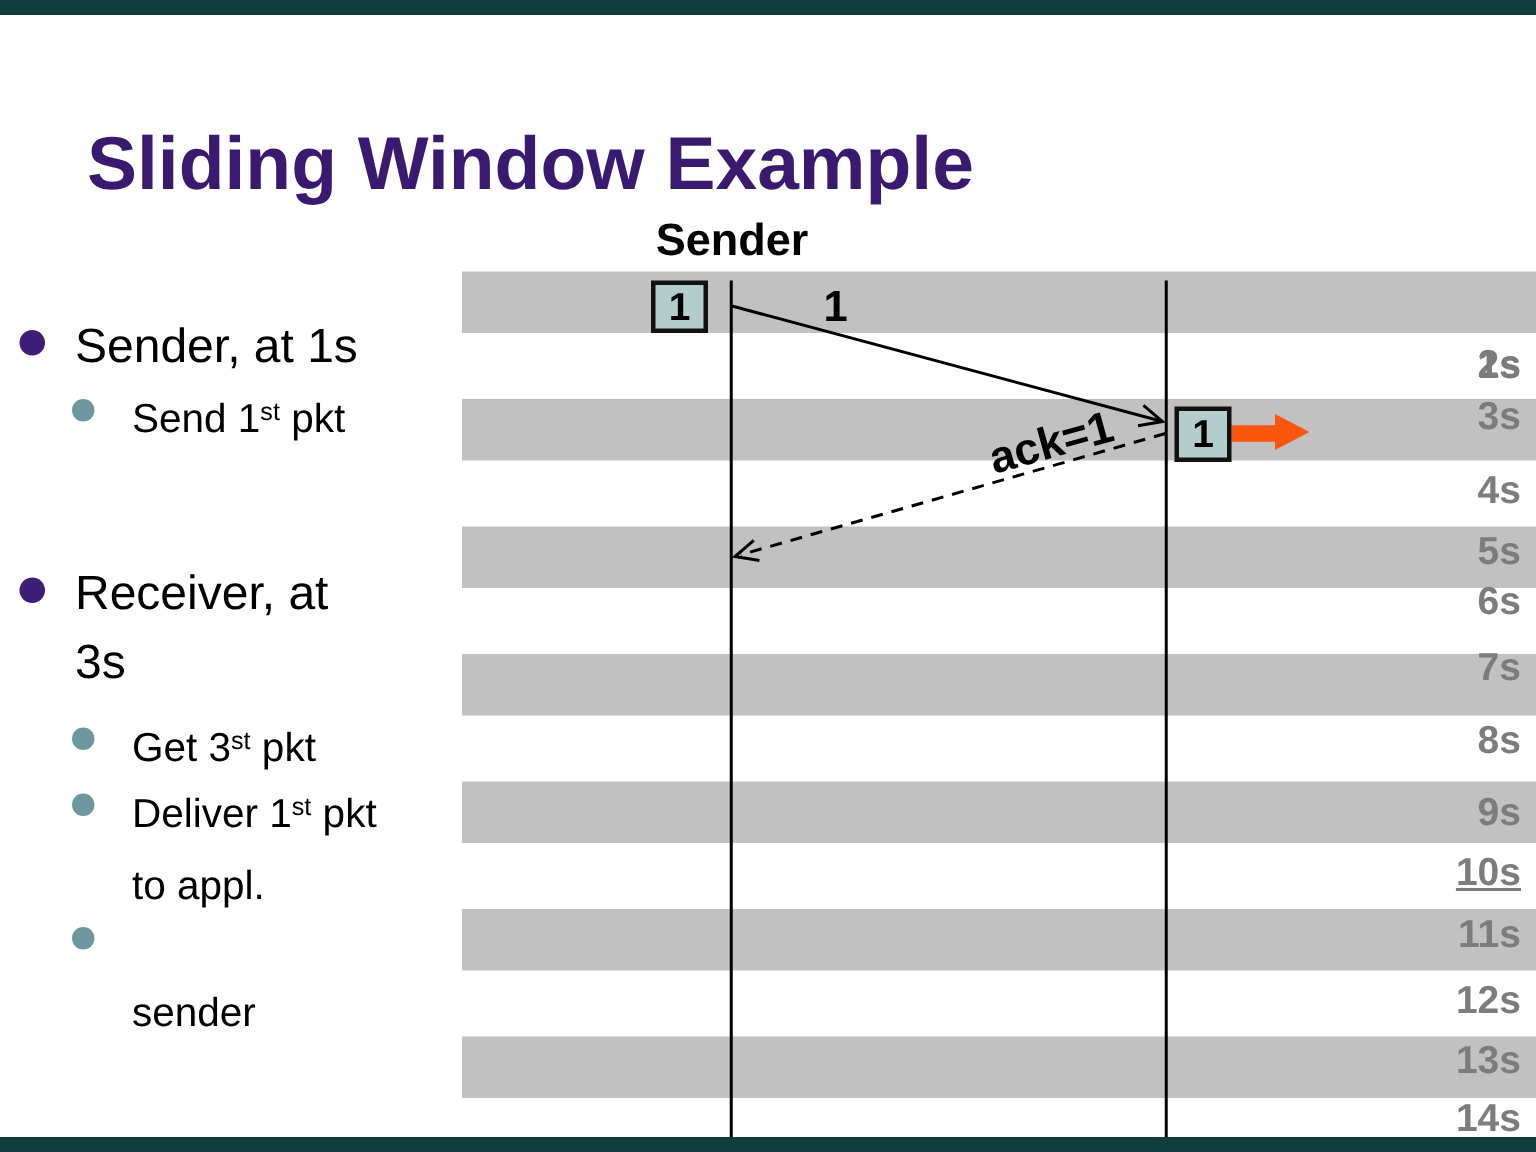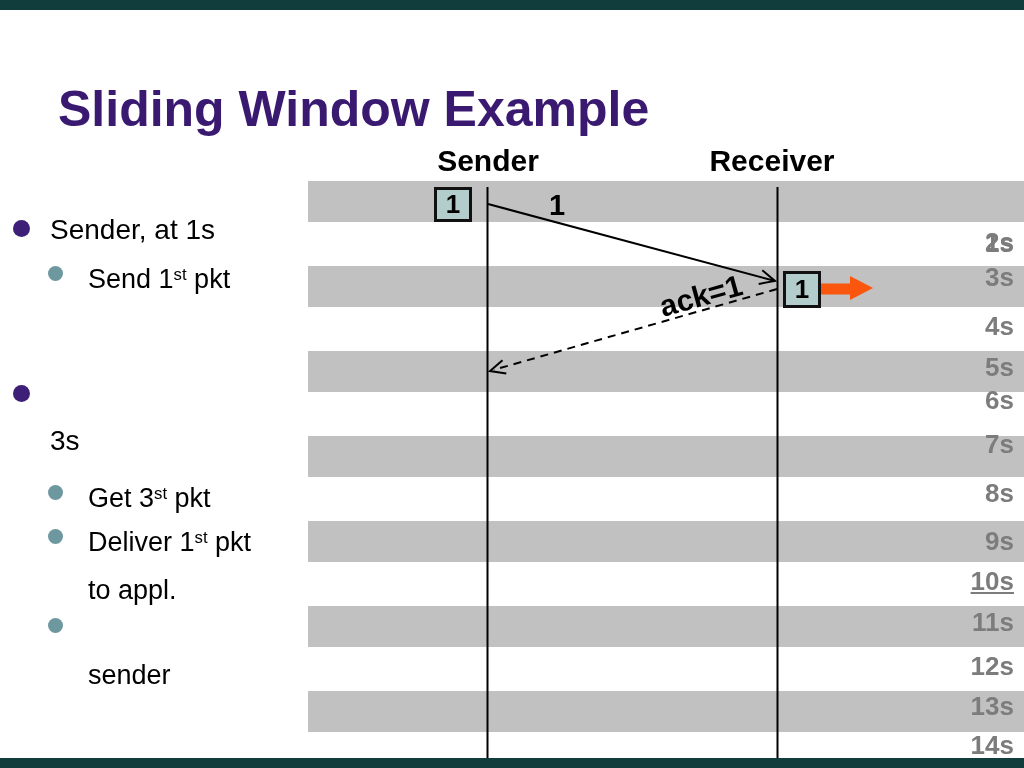--- a/index.html
+++ b/index.html
@@ -44,37 +44,36 @@
     transform:translate(-50%,-50%) rotate(-15.5deg);
     font-size:30px;font-weight:bold;color:#000;white-space:nowrap;
   }
   svg.overlay{position:absolute;left:0;top:0;}
   .bullets{position:absolute;left:13px;top:0;width:310px;height:768px;}
   .bullet-item{position:absolute;left:0;width:100%;}
   .bullet-item .dot{position:absolute;border-radius:50%;}
   .bullet-item.lvl1 .dot{left:0;width:17px;height:17px;background:var(--bullet-l1,#3d1f77);}
   .bullet-item.lvl2 .dot{left:35px;width:15px;height:15px;background:var(--bullet-l2,#6e98a0);}
   .bullet-item .txt{position:absolute;color:#000;white-space:nowrap;}
-  .bullet-item.lvl1 .txt{left:37px;font-size:28px;line-height:46px;}
+  .bullet-item.lvl1 .txt{left:37px;font-size:32px;line-height:46px;}
   .bullet-item.lvl2 .txt{left:75px;font-size:27px;line-height:44px;}
   .bullet-item.lvl1 .dot{top:13px;}
   .bullet-item.lvl2 .dot{top:9px;}
   .sup{font-size:62%;position:relative;top:-0.45em;}
 </style>
 </head>
 <body>
 
 <div class="slide">
 
   <div class="edge-bar top"></div>
 
   <div class="title">Sliding Window Example</div>
 
   <div class="col-header sender">Sender</div>
-  <div class="col-header receiver">Receiver</div>
 
   <div>
       <div class="gray-bar" style="top: 181px;"></div>
       <div class="gray-bar" style="top: 266px;"></div>
       <div class="gray-bar" style="top: 351px;"></div>
       <div class="gray-bar" style="top: 436px;"></div>
       <div class="gray-bar" style="top: 521px;"></div>
       <div class="gray-bar" style="top: 606px;"></div>
       <div class="gray-bar" style="top: 691px;"></div>
     </div>
@@ -118,21 +117,21 @@
       <div class="bullet-item lvl1" style="top: 207px;">
         <span class="dot"></span>
         <span class="txt"><span>Sender, at 1s</span></span>
       </div>
       <div class="bullet-item lvl2" style="top: 257px;">
         <span class="dot"></span>
         <span class="txt"><span>Send 1</span><span class="sup">st</span><span> pkt</span></span>
       </div>
       <div class="bullet-item lvl1" style="top: 372px;">
         <span class="dot"></span>
-        <span class="txt"><br><span>3s</span></span>
+        <span class="txt"><span>Receiver, at</span><br><span>3s</span></span>
       </div>
       <div class="bullet-item lvl2" style="top: 476px;">
         <span class="dot"></span>
         <span class="txt"><span>Get 3</span><span class="sup">st</span><span> pkt</span></span>
       </div>
       <div class="bullet-item lvl2" style="top: 520px;">
         <span class="dot"></span>
         <span class="txt"><span>Deliver 1</span><span class="sup">st</span><span> pkt</span><br><span>to appl.</span></span>
       </div>
       <div class="bullet-item lvl2" style="top: 609px;">

